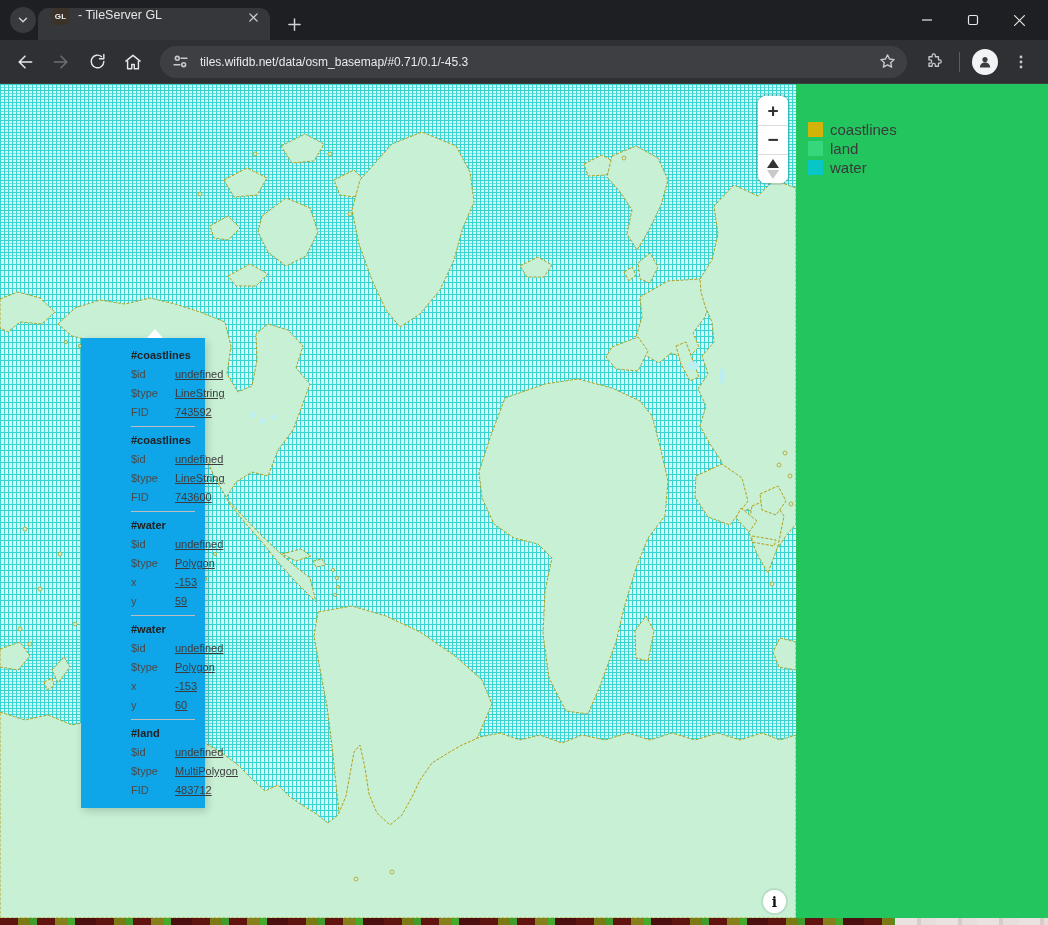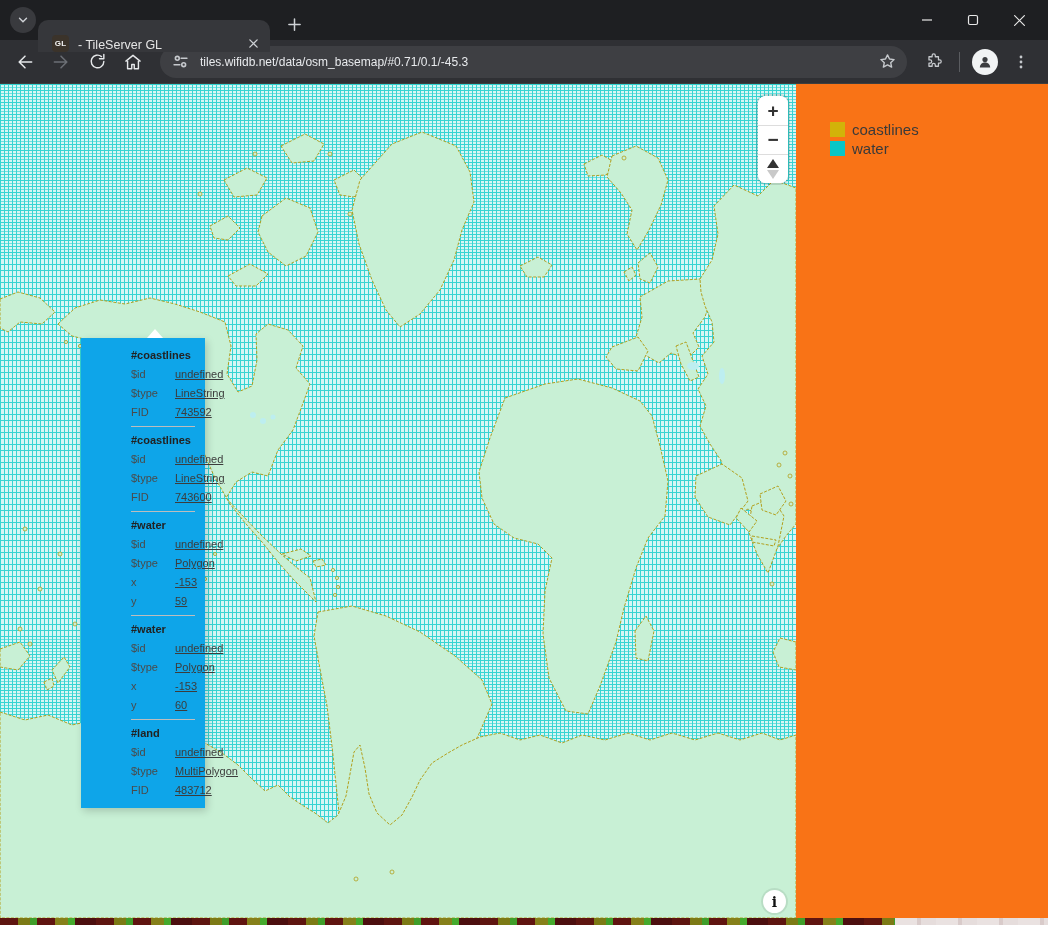--- a/index.html
+++ b/index.html
@@ -8,21 +8,21 @@
   *{box-sizing:border-box; margin:0; padding:0;}
   html,body{width:1048px;height:925px;overflow:hidden;background:#1c1d20;
     font-family:"Liberation Sans", sans-serif;}
   .window{position:relative;width:1048px;height:925px;background:#1c1d20;}
 
   
   .titlebar{position:relative;height:40px;background:#1e1f22;}
   .tab-search{position:absolute;left:10px;top:7px;width:26px;height:26px;border-radius:50%;
     background:#393a3e;border:none;display:flex;align-items:center;justify-content:center;cursor:pointer;}
   .tab{position:absolute;left:38px;top:8px;width:232px;height:32px;background:#36373b;
-    border-radius:10px 10px 0 0;display:flex;align-items:flex-end;padding:0 8px 0 14px;margin-top:12px;}
+    border-radius:10px 10px 0 0;display:flex;align-items:flex-start;padding:0 8px 0 14px;}
   .favicon{width:17px;height:17px;border-radius:4px;background:#3b332a;color:#f2f2f2;
     font-size:8px;font-weight:bold;display:flex;align-items:center;justify-content:center;letter-spacing:.3px;}
   .tab-title{flex:1;margin-left:9px;font-size:12.5px;color:#e5e5e5;white-space:nowrap;overflow:hidden;}
   .tab-close{width:18px;height:18px;border:none;background:transparent;border-radius:50%;cursor:pointer;
     display:flex;align-items:center;justify-content:center;}
   .newtab{position:absolute;left:280px;top:10px;width:28px;height:28px;border:none;background:transparent;
     border-radius:50%;cursor:pointer;display:flex;align-items:center;justify-content:center;}
   .wincontrols{position:absolute;right:6px;top:0;height:40px;display:flex;}
   .winbtn{width:46px;height:40px;border:none;background:transparent;color:#e8e8e8;cursor:pointer;
     display:flex;align-items:center;justify-content:center;}
@@ -39,21 +39,21 @@
   .url{margin-left:6px;font-size:12px;color:#e8eaed;white-space:nowrap;overflow:hidden;flex:1;}
   .divider{width:1px;height:20px;background:#5a5c60;margin:0 6px;flex:none;}
   .avatar-circle{width:26px;height:26px;border-radius:50%;background:#f1f3f4;
     display:flex;align-items:center;justify-content:center;}
 
   
   .content{position:relative;height:841px;background:#ffffff;}
   .map-area{position:absolute;left:0;top:0;width:796px;height:834px;overflow:hidden;}
   .map-area svg{display:block;}
 
-  .side-panel{position:absolute;left:796px;top:0;width:252px;height:834px;background:#f97316;padding-left:22px;}
+  .side-panel{position:absolute;left:796px;top:0;width:252px;height:834px;background:#22c55e;}
   .legend{margin:36px 0 0 12px;}
   .legend-item{display:flex;align-items:center;height:19px;}
   .legend-swatch{width:15px;height:15px;flex:none;}
   .legend-label{margin-left:7px;font-size:15px;color:#3a3a3a;line-height:15px;}
 
   
   .zoomctl{position:absolute;left:758px;top:12px;width:30px;background:#ffffff;border-radius:8px;
     box-shadow:0 0 0 2px rgba(0,0,0,.12);overflow:hidden;}
   .zbtn{display:flex;align-items:center;justify-content:center;width:30px;height:29px;border:none;
     background:#fff;cursor:pointer;font-size:19px;font-weight:700;color:#333;}
@@ -436,20 +436,24 @@
       <button class="infobtn">i</button>
     </div>
 
     <div class="side-panel">
       <div class="legend">
   <div class="legend-item">
     <span class="legend-swatch" style="background: rgb(210, 179, 9);"></span>
     <span class="legend-label">coastlines</span>
   </div>
 
+  <div class="legend-item">
+    <span class="legend-swatch" style="background: rgb(53, 214, 124);"></span>
+    <span class="legend-label">land</span>
+  </div>
 
   <div class="legend-item">
     <span class="legend-swatch" style="background: rgb(9, 198, 198);"></span>
     <span class="legend-label">water</span>
   </div>
 </div>
     </div>
 
     <div class="bottom-strip">
       <div class="strip-map"></div>

